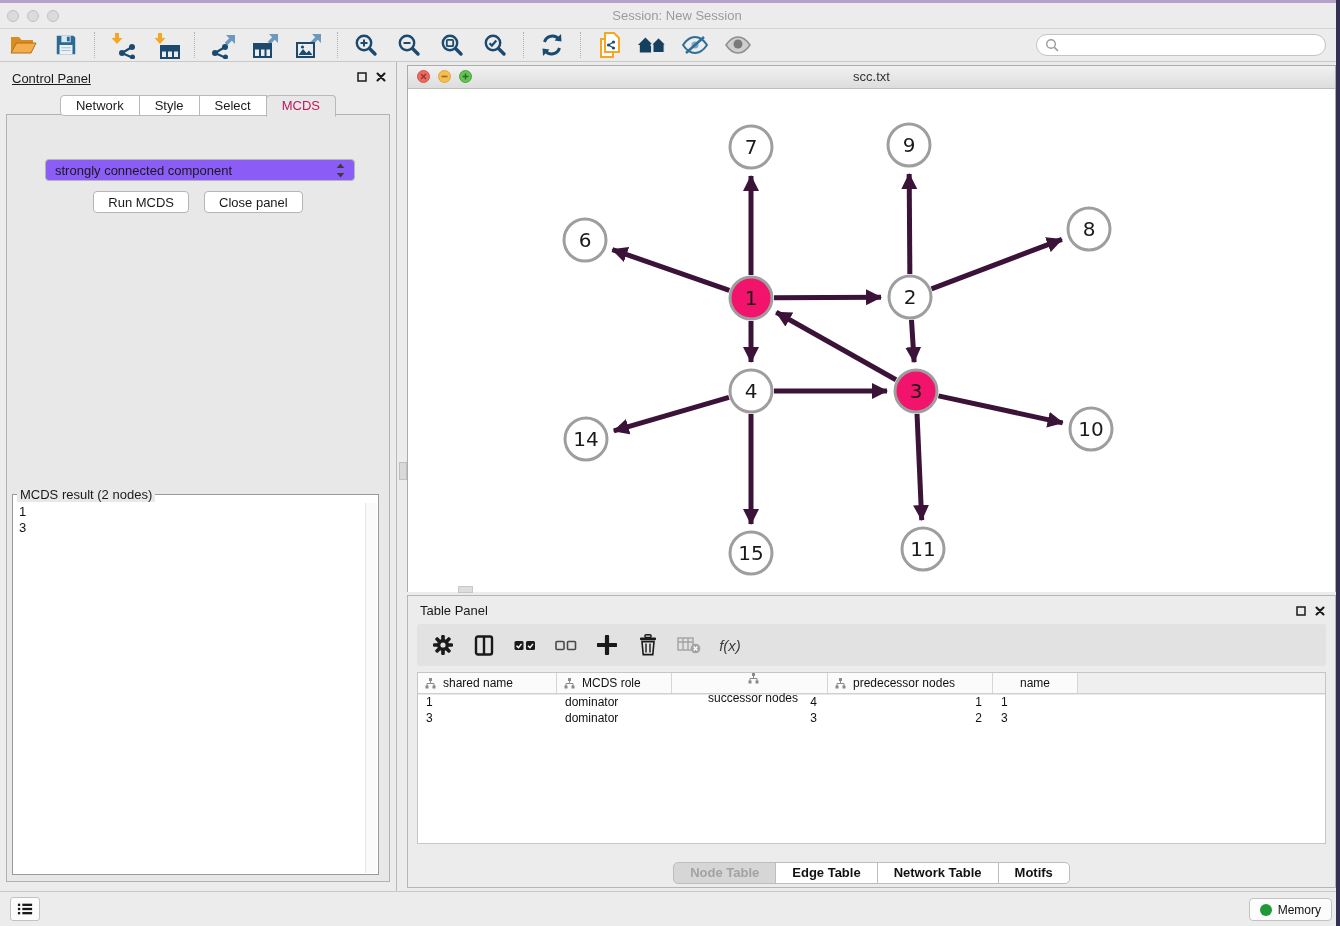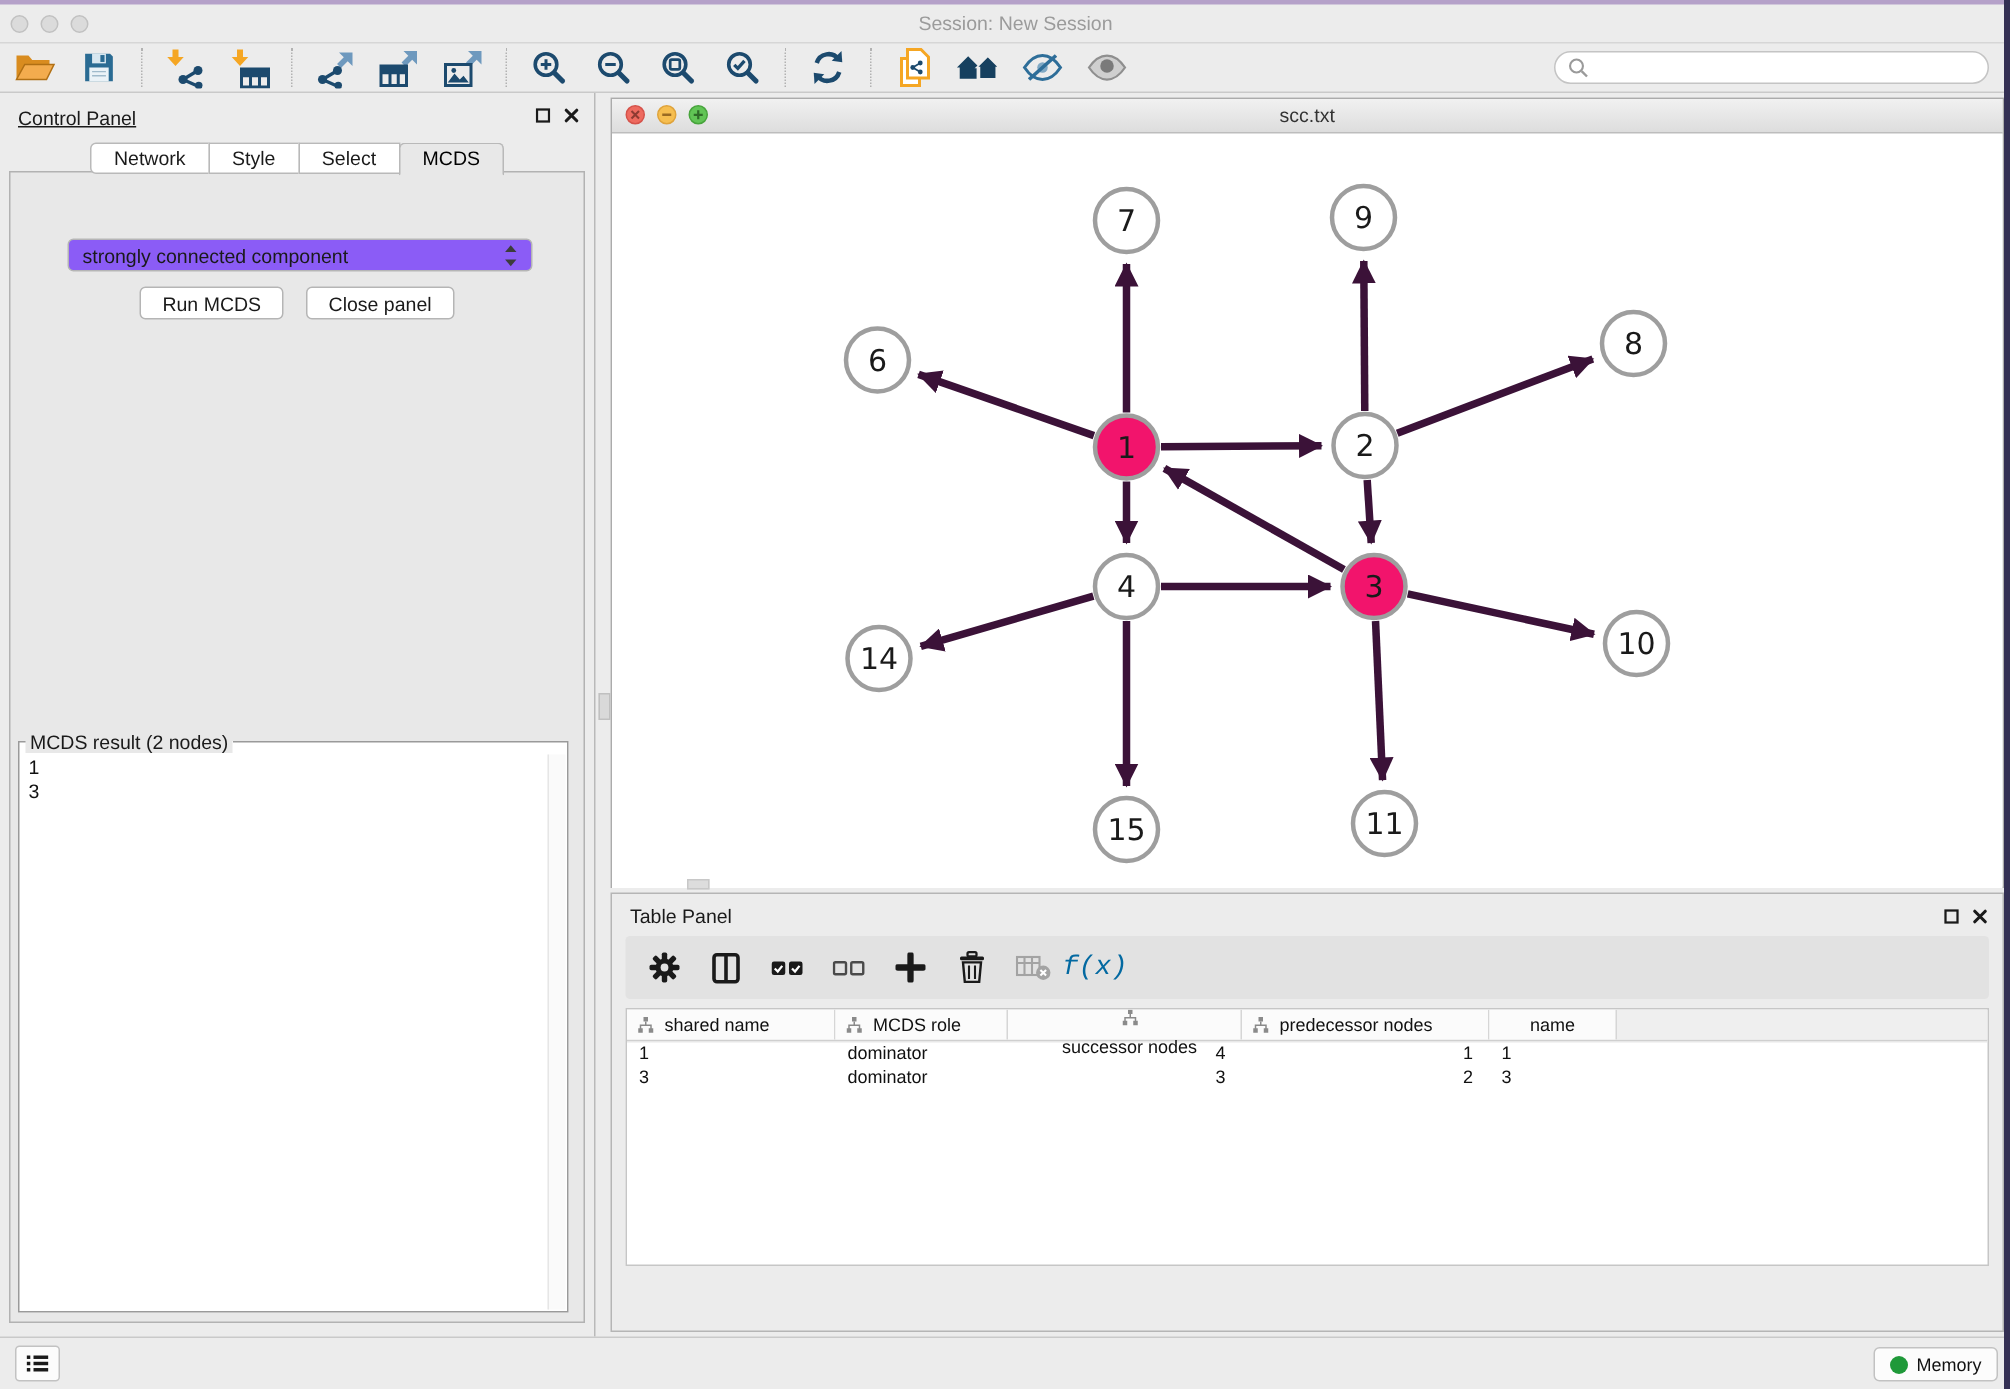--- a/index.html
+++ b/index.html
@@ -27,21 +27,21 @@
   
   .control-panel{position:absolute;left:0;top:62px;width:397px;bottom:34px;background:#ECECEC;border-right:1px solid #B9B9B9;box-sizing:border-box;}
   .cp-title{position:absolute;left:12px;top:9px;font-size:13px;color:#1A1A1A;text-decoration:underline;}
   .panel-icons{position:absolute;right:10px;top:10px;display:flex;gap:9px;align-items:center;}
   .panel-icons span{display:flex;cursor:pointer;}
   .cp-tabs{position:absolute;top:33px;left:0;right:0;display:flex;justify-content:center;align-items:flex-start;}
   .tab{height:19px;line-height:19px;padding:0 15px;font-size:13px;background:#FFF;border:1px solid #B9B9B9;
        margin-left:-1px;color:#1A1A1A;position:relative;z-index:1;cursor:pointer;}
   .tab:first-child{border-radius:4px 0 0 4px;margin-left:0;}
   .tab:last-child{border-radius:0 4px 4px 0;}
-  .tab.active{background:#E8E8E8;color:#000000;border-bottom-color:#E8E8E8;height:20px;z-index:2;border-radius:4px 4px 0 0;}
+  .tab.active{background:#E8E8E8;color:#be185d;border-bottom-color:#E8E8E8;height:20px;z-index:2;border-radius:4px 4px 0 0;}
   .cp-content{position:absolute;left:6px;right:6px;top:52px;bottom:10px;background:#E8E8E8;border:1px solid #B2B2B2;box-sizing:border-box;}
   .opt-label{position:absolute;top:23px;left:0;right:0;text-align:center;font-size:13px;color:#1A1A1A;}
   .select{position:absolute;left:38px;width:310px;top:44px;height:22px;background:#8b5cf6;border:1px solid #B5B5B5;border-radius:4px;
           display:flex;align-items:center;padding:0 9px;font-size:13px;box-sizing:border-box;color:#1A1A1A;cursor:pointer;}
   .select .stepper{margin-left:auto;display:flex;}
   .btn-row{position:absolute;top:76px;left:0;right:0;display:flex;justify-content:center;gap:15px;}
   .btn{height:22px;padding:0 14px;background:#FFF;border:1px solid #B5B5B5;border-radius:4px;font-size:13px;
        font-family:inherit;color:#1A1A1A;cursor:pointer;}
   .result{position:absolute;left:5px;right:10px;top:372px;bottom:6px;background:#FFF;border:1px solid #9A9A9A;margin:0;padding:0;}
   .result legend{font-size:13px;color:#1A1A1A;margin-left:4px;padding:0 3px;background:#E8E8E8;}
@@ -63,21 +63,21 @@
   .graph{display:block;width:927px;height:503px;background:#FFF;}
   .graph text{font-family:"DejaVu Sans",sans-serif;}
   .h-grip{position:absolute;left:458px;top:586px;width:13px;height:5px;background:#DDDDDD;border:1px solid #C8C8C8;z-index:5;}
 
   
   .table-panel{position:absolute;left:407px;top:595px;width:929px;height:293px;background:#ECECEC;border:1px solid #B5B5B5;box-sizing:border-box;}
   .tp-title{position:absolute;left:12px;top:7px;font-size:13px;color:#1A1A1A;}
   .tp-toolbar{position:absolute;left:9px;right:9px;top:28px;height:42px;background:#E2E2E2;border-radius:3px;
               display:flex;align-items:center;padding-left:14px;gap:17px;box-sizing:border-box;}
   .tp-ic{width:24px;height:24px;display:flex;align-items:center;justify-content:center;cursor:pointer;}
-  .fx{font-family:Liberation Mono, monospace;font-style:italic;color:#0369a1;font-size:18px;}
+  .fx{font-family:Liberation Sans, sans-serif;font-style:italic;color:#404040;font-size:15px;}
   .tbl{position:absolute;left:9px;right:9px;top:76px;height:172px;background:#FFF;border:1px solid #C6C6C6;box-sizing:border-box;overflow:hidden;}
   .tbl-head{display:flex;height:20px;border-bottom:1px solid #CFCFCF;box-shadow:0 1px 0 #E8E8E8;}
   .th{display:flex;align-items:center;gap:7px;padding-left:7px;border-right:1px solid #D6D6D6;font-size:12px;color:#111;
       box-sizing:border-box;background:#FBFBFB;flex:0 0 auto;cursor:pointer;}
   .th.center{justify-content:center;padding-left:0;}
   .th .tree{display:flex;}
   .th-fill{flex:1;background:#EFEFEF;}
   .tbl-row{display:flex;height:16px;line-height:16px;font-size:12px;color:#111;}
   .td{box-sizing:border-box;padding:0 8px;overflow:hidden;white-space:nowrap;flex:0 0 auto;}
   .td.right{text-align:right;padding-right:11px;}
@@ -499,20 +499,26 @@
           </div>
           <div class="tbl-row">
             <div class="td" style="width: 139px;">3</div>
             <div class="td" style="width: 115px;">dominator</div>
             <div class="td right" style="width: 156px;">3</div>
             <div class="td right" style="width: 165px;">2</div>
             <div class="td" style="width: 85px;">3</div>
           </div>
         </div>
     </div>
+    <div class="tp-tabs">
+        <div class="btab active">Node Table</div>
+        <div class="btab">Edge Table</div>
+        <div class="btab">Network Table</div>
+        <div class="btab">Motifs</div>
+      </div>
   </div>
 
   <div class="statusbar">
     <button class="menu-btn">
       <svg width="18" height="14" viewBox="0 0 18 14">
         <g fill="#1A1A1A">
           <rect x="1" y="1" width="2.6" height="2.6"></rect>
             <rect x="6" y="1" width="11" height="2.6"></rect>
           <rect x="1" y="5.7" width="2.6" height="2.6"></rect>
             <rect x="6" y="5.7" width="11" height="2.6"></rect>

